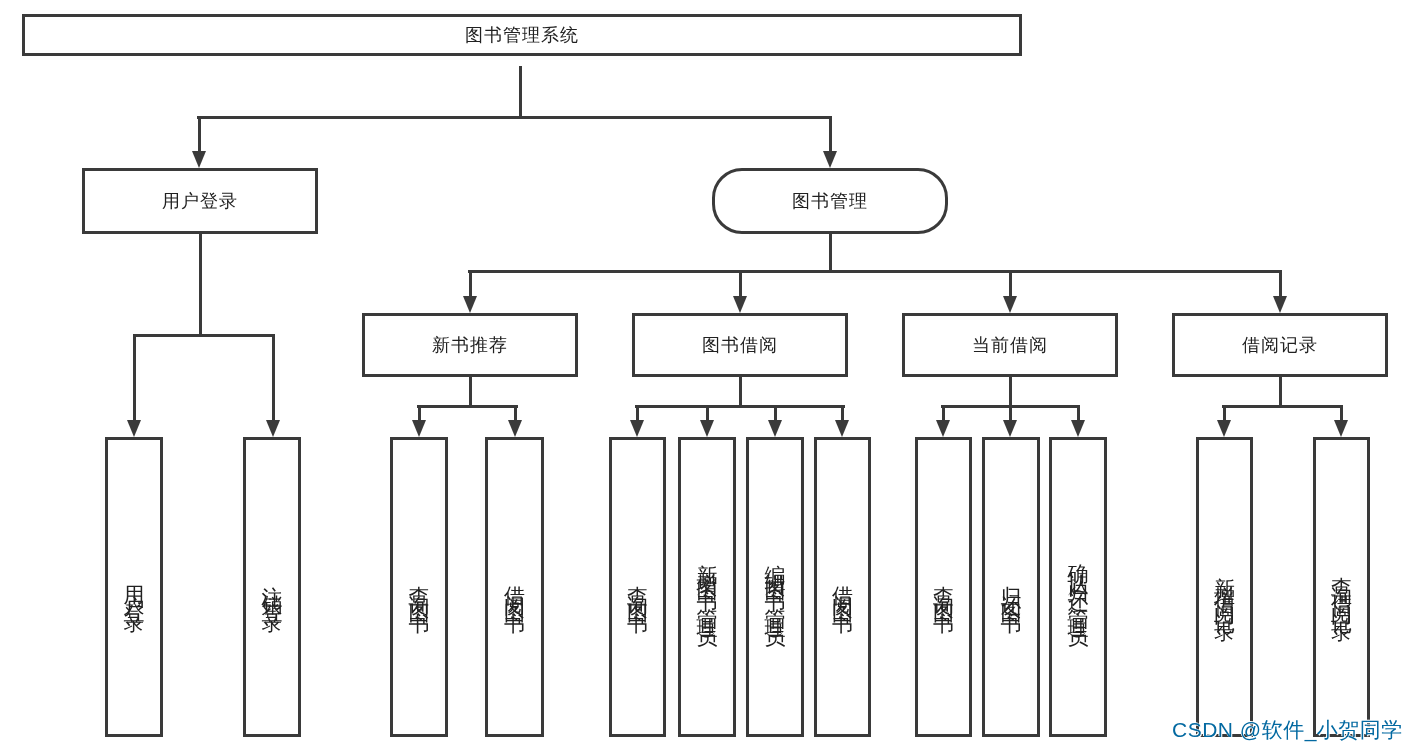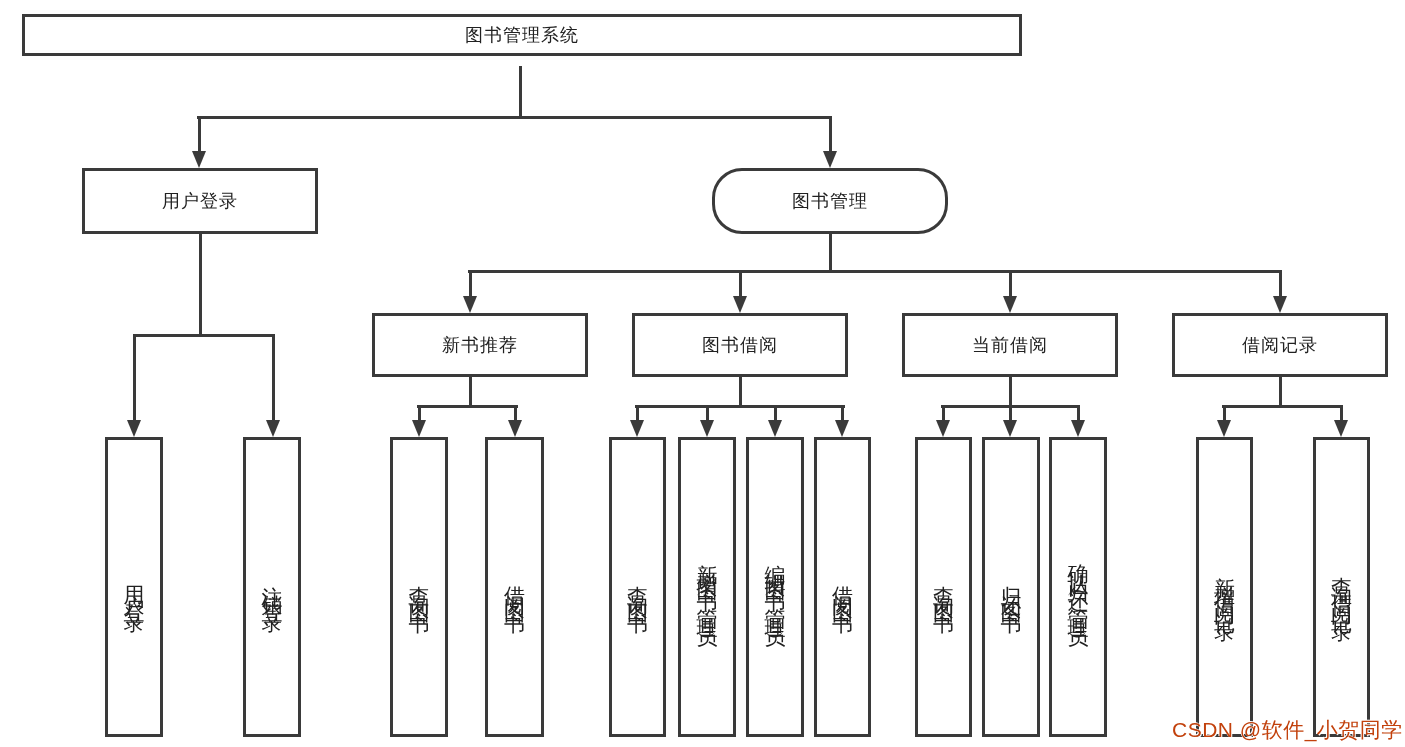--- a/index.html
+++ b/index.html
@@ -19,41 +19,41 @@
   }
   .hline{position:absolute;height:3px;background:#3a3a3a;}
   .vline{position:absolute;width:3px;background:#3a3a3a;}
   .arr{
     position:absolute;width:0;height:0;
     border-left:7px solid transparent;border-right:7px solid transparent;
     border-top:17px solid #3a3a3a;
   }
   .watermark{
     position:absolute;left:1172px;top:716px;z-index:5;white-space:nowrap;
-    font-size:21px;color:#c2410c;letter-spacing:.5px;
+    font-size:21px;color:#0369a1;letter-spacing:.5px;
     text-shadow:1px 1px 0 #fff,-1px -1px 0 #fff;
   }
 </style>
 </head>
 <body>
 
 <div class="canvas">
 
   <div class="box hbox" style="left:22px;top:14px;width:1000px;height:42px;">
     <span>图书管理系统</span>
   </div>
 
   <div class="box hbox" style="left:82px;top:168px;width:236px;height:66px;">
     <span>用户登录</span>
   </div>
   <div class="box hbox" style="left:712px;top:168px;width:236px;height:66px;border-radius:30px;">
     <span>图书管理</span>
   </div>
 
-  <div class="box hbox" style="left:372px;top:313px;width:216px;height:64px;">
+  <div class="box hbox" style="left:362px;top:313px;width:216px;height:64px;">
     <span>新书推荐</span>
   </div>
   <div class="box hbox" style="left:632px;top:313px;width:216px;height:64px;font-family:Liberation Serif, serif;">
     <span>图书借阅</span>
   </div>
   <div class="box hbox" style="left:902px;top:313px;width:216px;height:64px;">
     <span>当前借阅</span>
   </div>
   <div class="box hbox" style="left:1172px;top:313px;width:216px;height:64px;">
     <span>借阅记录</span>

